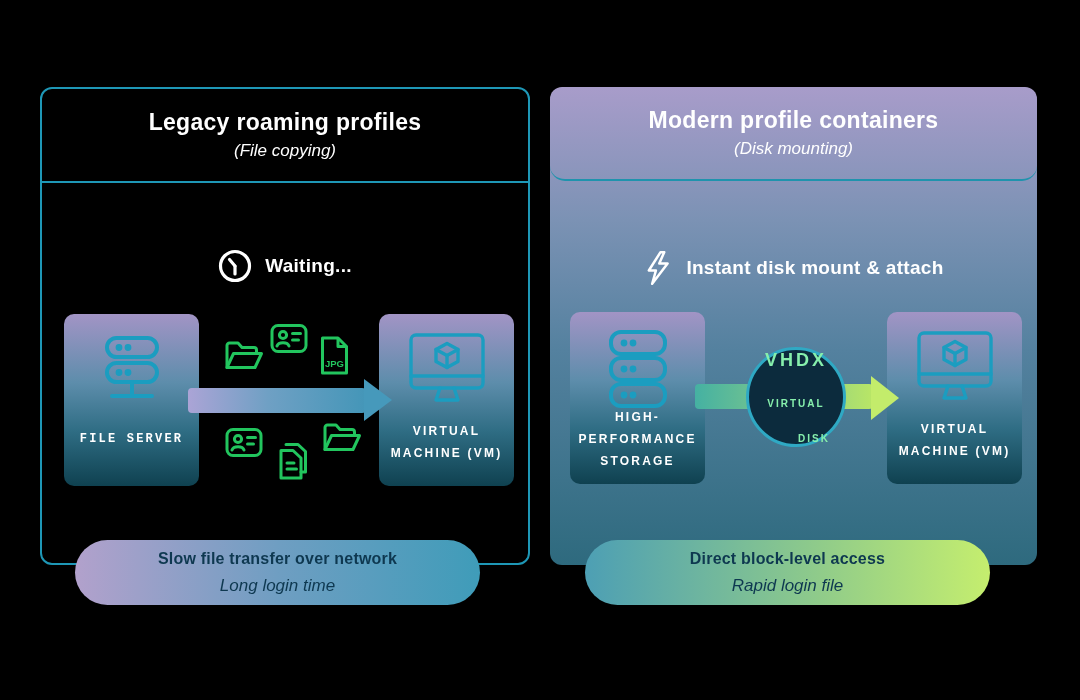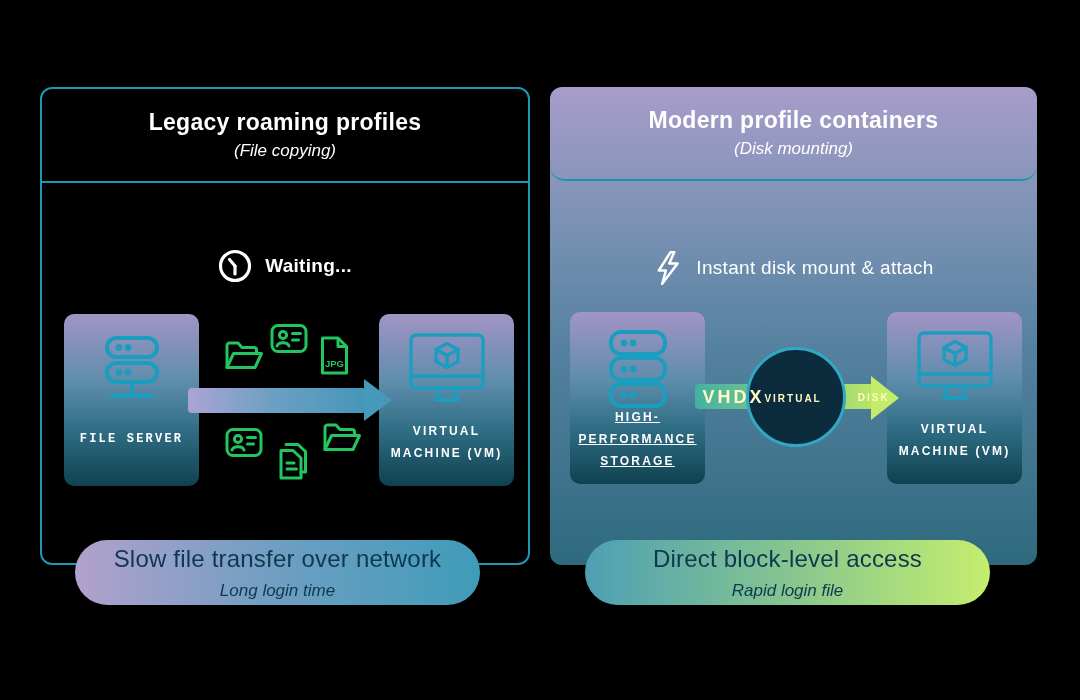--- a/index.html
+++ b/index.html
@@ -13,61 +13,61 @@
   .panel.modern{left:550px;width:487px;background:linear-gradient(180deg,#a89cca 0%,#7b92b4 28%,#54819f 55%,#2e6a7e 100%);}
 
   .panel-header{position:absolute;top:0;left:0;right:0;height:94px;text-align:center;box-sizing:border-box;}
   .legacy .panel-header{border-bottom:2px solid #1e97b6;}
   .modern .panel-header{border-bottom:2px solid #1f93ad;border-radius:15px;}
   .panel-title{margin:0;padding-top:20px;font-size:23px;font-weight:700;color:#fff;letter-spacing:.3px;}
   .panel-subtitle{margin:0;padding-top:5px;font-size:17px;font-style:italic;color:#fff;}
 
   .status-row{position:absolute;top:160px;left:0;right:0;display:flex;align-items:center;justify-content:center;gap:13px;color:#fff;}
   .status-label{font-size:19px;font-weight:600;letter-spacing:.3px;}
-  .modern .status-label{font-weight:400;}
+  .modern .status-label{font-weight:700;}
 
   .node-box{position:absolute;width:135px;height:172px;border-radius:10px;z-index:1;
     background:linear-gradient(180deg,#a294c5 0%,#5d8dab 40%,#2f6d84 68%,#0f4150 100%);}
   .legacy .node-box.src{left:22px;top:225px;}
   .legacy .node-box.dst{left:337px;top:225px;}
   .modern .node-box.src{left:20px;top:225px;}
   .modern .node-box.dst{left:337px;top:225px;}
   .node-icon{position:absolute;top:16px;left:0;right:0;display:flex;justify-content:center;color:#1b9dc0;}
   .node-label{position:absolute;left:2px;right:2px;text-align:center;color:#fff;font-weight:700;
     font-size:12px;letter-spacing:2.2px;line-height:22px;}
   .label-fs{bottom:36px;font-family:Liberation Mono, monospace;}
   .label-vm{bottom:22px;}
-  .label-st{bottom:12px;text-decoration:underline;}
+  .label-st{bottom:12px;}
 
   .float-icon{position:absolute;color:#22c55e;z-index:2;}
   .fi-folder1{left:182px;top:250px;}
   .fi-card1{left:228px;top:234px;}
   .fi-jpg{left:276px;top:246px;}
   .fi-card2{left:183px;top:338px;}
   .fi-docs{left:235px;top:352px;}
   .fi-folder2{left:280px;top:332px;}
 
   .arrow-body{position:absolute;height:25px;border-radius:4px;z-index:3;}
   .arrow-head{position:absolute;width:0;height:0;z-index:3;}
   .legacy .arrow-body{left:146px;top:299px;width:178px;background:linear-gradient(90deg,#aba4d6 0%,#6fa0c4 45%,#4496b8 100%);}
   .legacy .arrow-head{left:322px;top:290px;border-left:28px solid #4699bb;border-top:21px solid transparent;border-bottom:21px solid transparent;}
   .modern .arrow-body{left:145px;top:297px;width:178px;background:linear-gradient(90deg,#45b1a2 0%,#8ccd85 60%,#b9e666 100%);}
   .modern .arrow-head{left:321px;top:289px;border-left:28px solid #c3ec6b;border-top:22px solid transparent;border-bottom:22px solid transparent;}
 
   .vhdx-circle{position:absolute;left:196px;top:260px;width:94px;height:94px;border-radius:50%;
     background:#0c2b3d;border:3px solid #2fa9c4;z-index:4;
-    display:flex;align-items:center;justify-content:center;color:#fef9c3;}
+    display:flex;flex-direction:column;align-items:center;justify-content:space-between;color:#86efac;}
   .vhdx-main{font-size:18px;font-weight:700;letter-spacing:3px;}
   .vhdx-sub{font-size:10px;font-weight:700;letter-spacing:2px;margin-top:3px;}
 
   .pill{position:absolute;top:540px;width:405px;height:65px;border-radius:33px;z-index:6;
     display:flex;flex-direction:column;align-items:center;justify-content:center;color:#0e3850;}
   .pill.legacy-pill{left:75px;background:linear-gradient(90deg,#b2a1cc 0%,#6f9ec2 50%,#3f9cb9 100%);}
   .pill.modern-pill{left:585px;background:linear-gradient(90deg,#4d9fb4 0%,#8cc98c 55%,#c5ee6e 100%);}
-  .pill-title{font-size:24px;font-weight:400;letter-spacing:.2px;}
+  .pill-title{font-size:16px;font-weight:700;letter-spacing:.2px;}
   .pill-sub{font-size:17px;font-style:italic;margin-top:8px;}
 
   svg{display:block;}
 </style>
 </head>
 <body>
 
 <section class="panel legacy">
   <header class="panel-header">
     <h2 class="panel-title">Legacy roaming profiles</h2>

